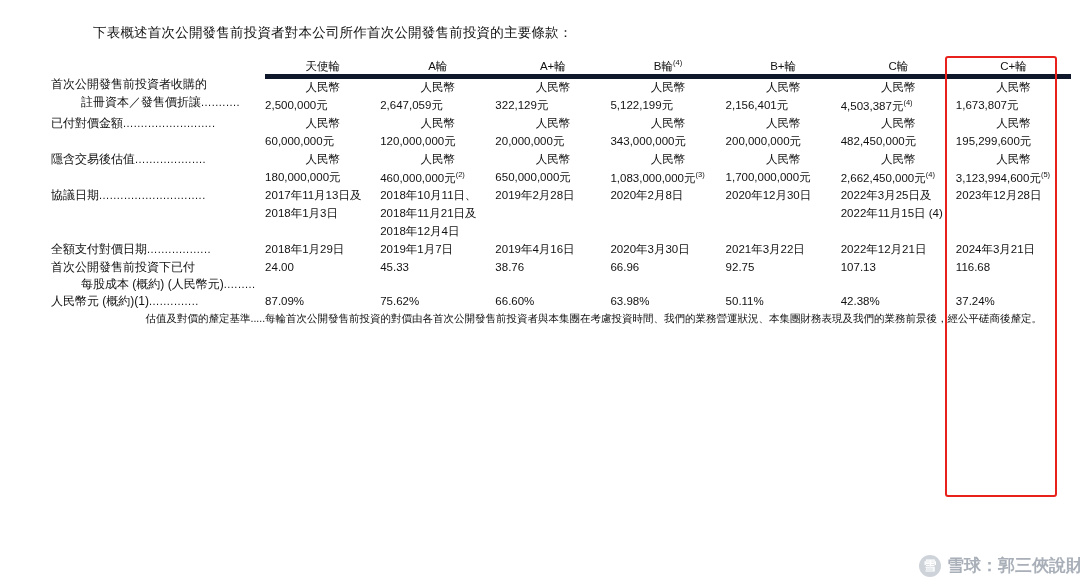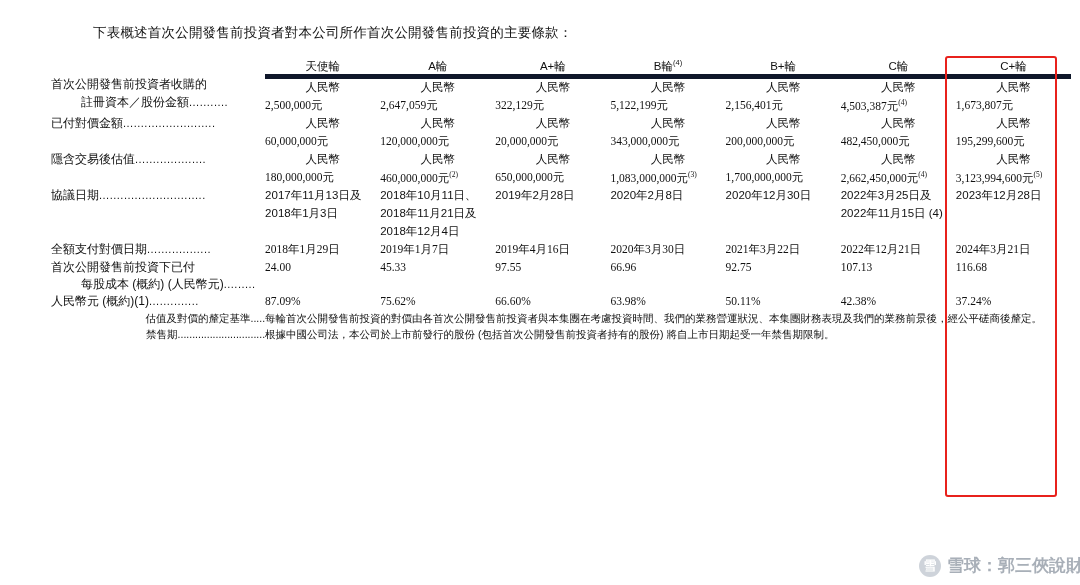--- a/index.html
+++ b/index.html
@@ -79,21 +79,21 @@
     padding-top: 10px;
     line-height: 1.55;
     white-space: nowrap;
   }
   .cell .sup {
     font-size: 7.5px;
     vertical-align: super;
   }
   .cell-line { display: block; }
   .currency { display: block; text-align: center; }
-  .amount { display: block; font-family: Liberation Serif, serif; }
+  .amount { display: block; }
 
   .note-row td {
     font-size: 10.5px;
     color: #111;
     padding-top: 12px;
     line-height: 1.5;
   }
   .note-label {
     font-size: 12px;
     white-space: nowrap;
@@ -172,21 +172,21 @@
         <th class="hdr-cell"><span>B+輪</span><span class="sup"></span></th>
         <th class="hdr-cell"><span>C輪</span><span class="sup"></span></th>
         <th class="hdr-cell"><span>C+輪</span><span class="sup"></span></th>
       </tr>
     </thead>
     <tbody>
 
       <tr>
         <td class="row-label">
           <div>首次公開發售前投資者收購的</div>
-          <div class="sub-label"><span>註冊資本／股份金額</span><span class="dots">...........</span></div>
+          <div class="sub-label"><span>註冊資本／發售價折讓</span><span class="dots">...........</span></div>
         </td>
         <td class="cell">
             <span class="currency">人民幣</span>
             <span class="amount">2,500,000元</span>
           </td>
         <td class="cell">
             <span class="currency">人民幣</span>
             <span class="amount">2,647,059元</span>
           </td>
         <td class="cell">
@@ -342,21 +342,21 @@
           <div>首次公開發售前投資下已付</div>
           <div class="sub-label"><span>每股成本 (概約) (人民幣元)</span><span class="dots">.........</span></div>
         </td>
         <td class="cell">
             <span class="amount">24.00</span>
           </td>
         <td class="cell">
             <span class="amount">45.33</span>
           </td>
         <td class="cell">
-            <span class="amount">97.55</span>
+            <span class="amount">38.76</span>
           </td>
         <td class="cell">
             <span class="amount">66.96</span>
           </td>
         <td class="cell">
             <span class="amount">92.75</span>
           </td>
         <td class="cell">
             <span class="amount">107.13</span>
           </td>
@@ -392,26 +392,20 @@
           </td>
       </tr>
 
       <tr class="note-row">
         <td class="note-label">
           <span>估值及對價的釐定基準</span><span class="dots">.....</span>
         </td>
         <td class="note-body" colspan="7">每輪首次公開發售前投資的對價由各首次公開發售前投資者與本集團在考慮投資時間、我們的業務營運狀況、本集團財務表現及我們的業務前景後，經公平磋商後釐定。</td>
       </tr>
 
-      <tr class="note-row">
-        <td class="note-label">
-          <span>禁售期</span><span class="dots">..............................</span>
-        </td>
-        <td class="note-body" colspan="7">根據中國公司法，本公司於上市前發行的股份 (包括首次公開發售前投資者持有的股份) 將自上市日期起受一年禁售期限制。</td>
-      </tr>
 
     </tbody>
   </table>
 
   <div class="redbox"></div>
 
   <div class="watermark">
     <span class="wm-logo">雪</span>
     <span>雪球：郭三俠說財</span>
   </div>

